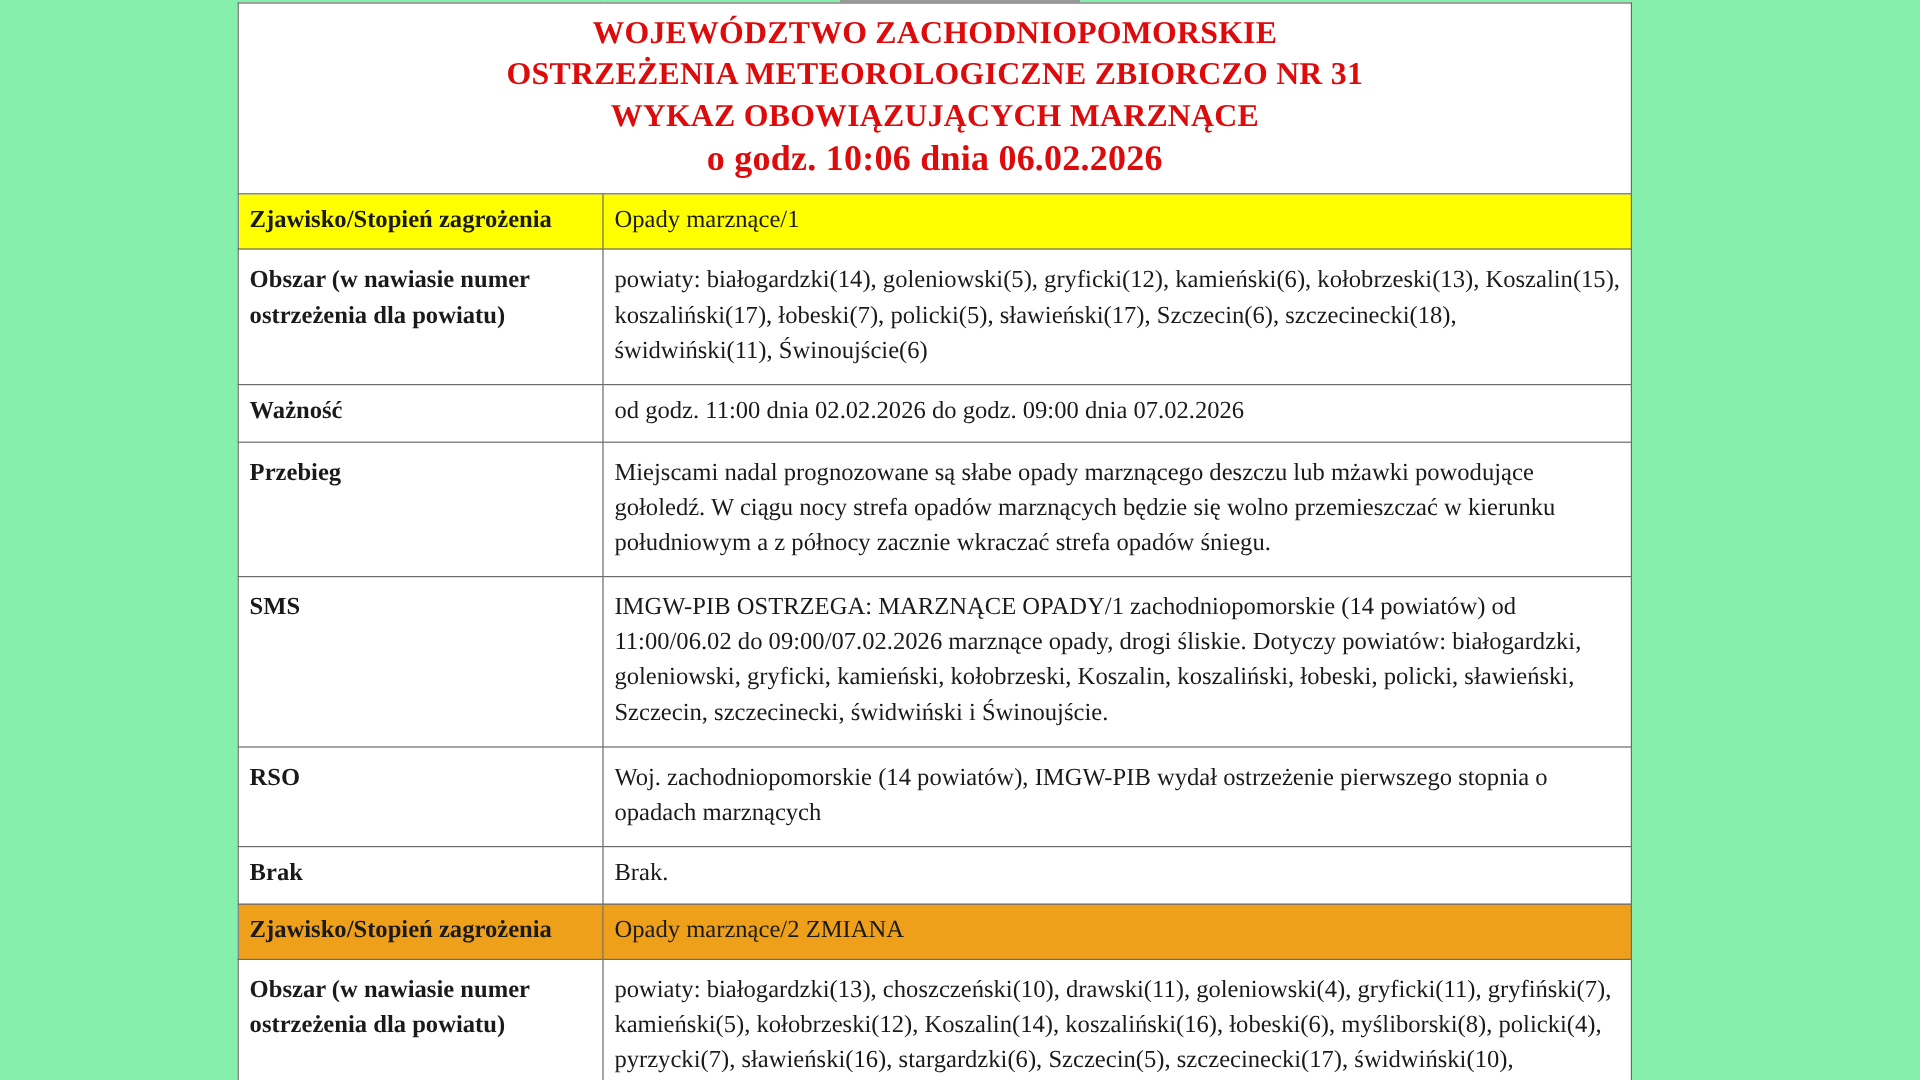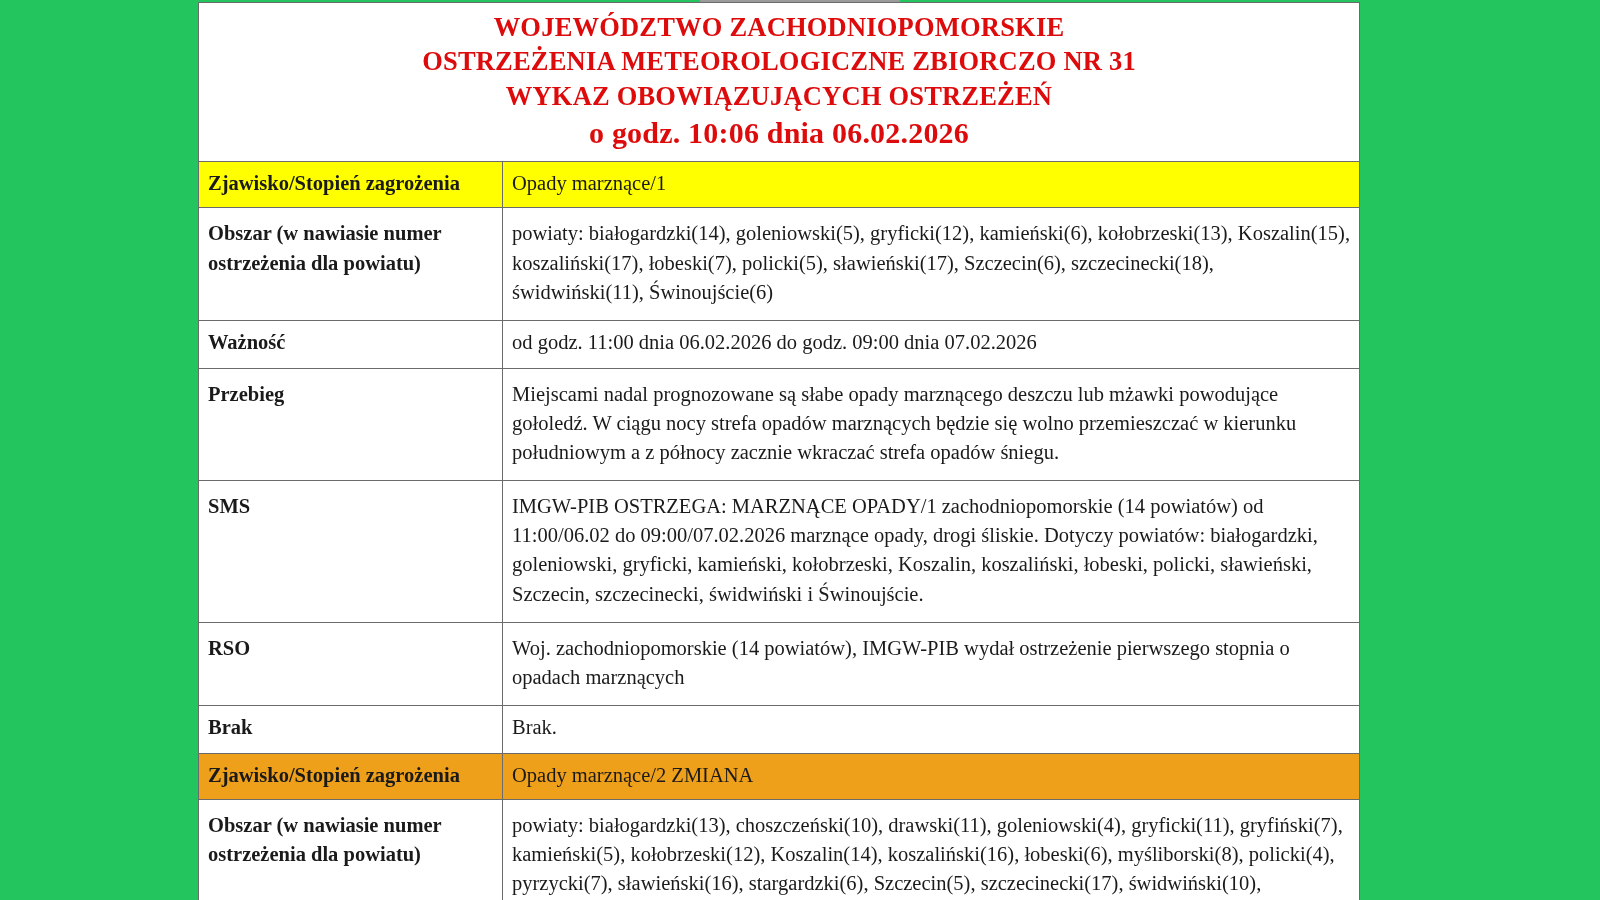--- a/index.html
+++ b/index.html
@@ -11,21 +11,21 @@
     overflow: hidden;
   }
   body {
     font-family: "Liberation Serif", "DejaVu Serif", serif;
     color: #1a1a1a;
   }
   .page {
     position: relative;
     width: 1600px;
     height: 900px;
-    background: #22c55e;
+    background: #86efac;
   }
   
   .top-edge-artifact {
     position: absolute;
     top: 0;
     left: 700px;
     width: 200px;
     height: 4px;
     background: #9a9a9a;
   }
@@ -95,41 +95,41 @@
     <colgroup>
       <col class="col-label">
       <col class="col-value">
     </colgroup>
     <tbody>
 
       <tr>
         <td class="title-cell" colspan="2">
           <div class="title-line">WOJEWÓDZTWO ZACHODNIOPOMORSKIE</div>
           <div class="title-line">OSTRZEŻENIA METEOROLOGICZNE  ZBIORCZO  NR 31</div>
-          <div class="title-line">WYKAZ  OBOWIĄZUJĄCYCH OSTRZEŻEŃ</div>
+          <div class="title-line">WYKAZ  OBOWIĄZUJĄCYCH MARZNĄCE</div>
           <div class="title-line sub">o godz. 10:06 dnia 06.02.2026</div>
         </td>
       </tr>
 
       <tr class="row-phenom-yellow">
         <td class="label">Zjawisko/Stopień zagrożenia</td>
         <td class="value">Opady marznące/1</td>
       </tr>
 
       <tr class="pad-tall">
         <td class="label">
           <div>Obszar (w nawiasie numer</div>
           <div>ostrzeżenia dla powiatu)</div>
         </td>
         <td class="value">powiaty: białogardzki(14), goleniowski(5), gryficki(12), kamieński(6), kołobrzeski(13), Koszalin(15), koszaliński(17), łobeski(7), policki(5), sławieński(17), Szczecin(6), szczecinecki(18), świdwiński(11),  Świnoujście(6)</td>
       </tr>
 
       <tr class="pad-mid">
         <td class="label">Ważność</td>
-        <td class="value">od godz. 11:00 dnia 06.02.2026 do godz. 09:00 dnia 07.02.2026</td>
+        <td class="value">od godz. 11:00 dnia 02.02.2026 do godz. 09:00 dnia 07.02.2026</td>
       </tr>
 
 
       <tr class="pad-tall">
         <td class="label">Przebieg</td>
         <td class="value">Miejscami nadal prognozowane są słabe opady marznącego deszczu lub mżawki powodujące gołoledź.  W ciągu nocy strefa opadów marznących będzie się wolno przemieszczać  w kierunku południowym a z północy zacznie wkraczać  strefa opadów śniegu.</td>
       </tr>
 
       <tr class="pad-tall">
         <td class="label">SMS</td>

